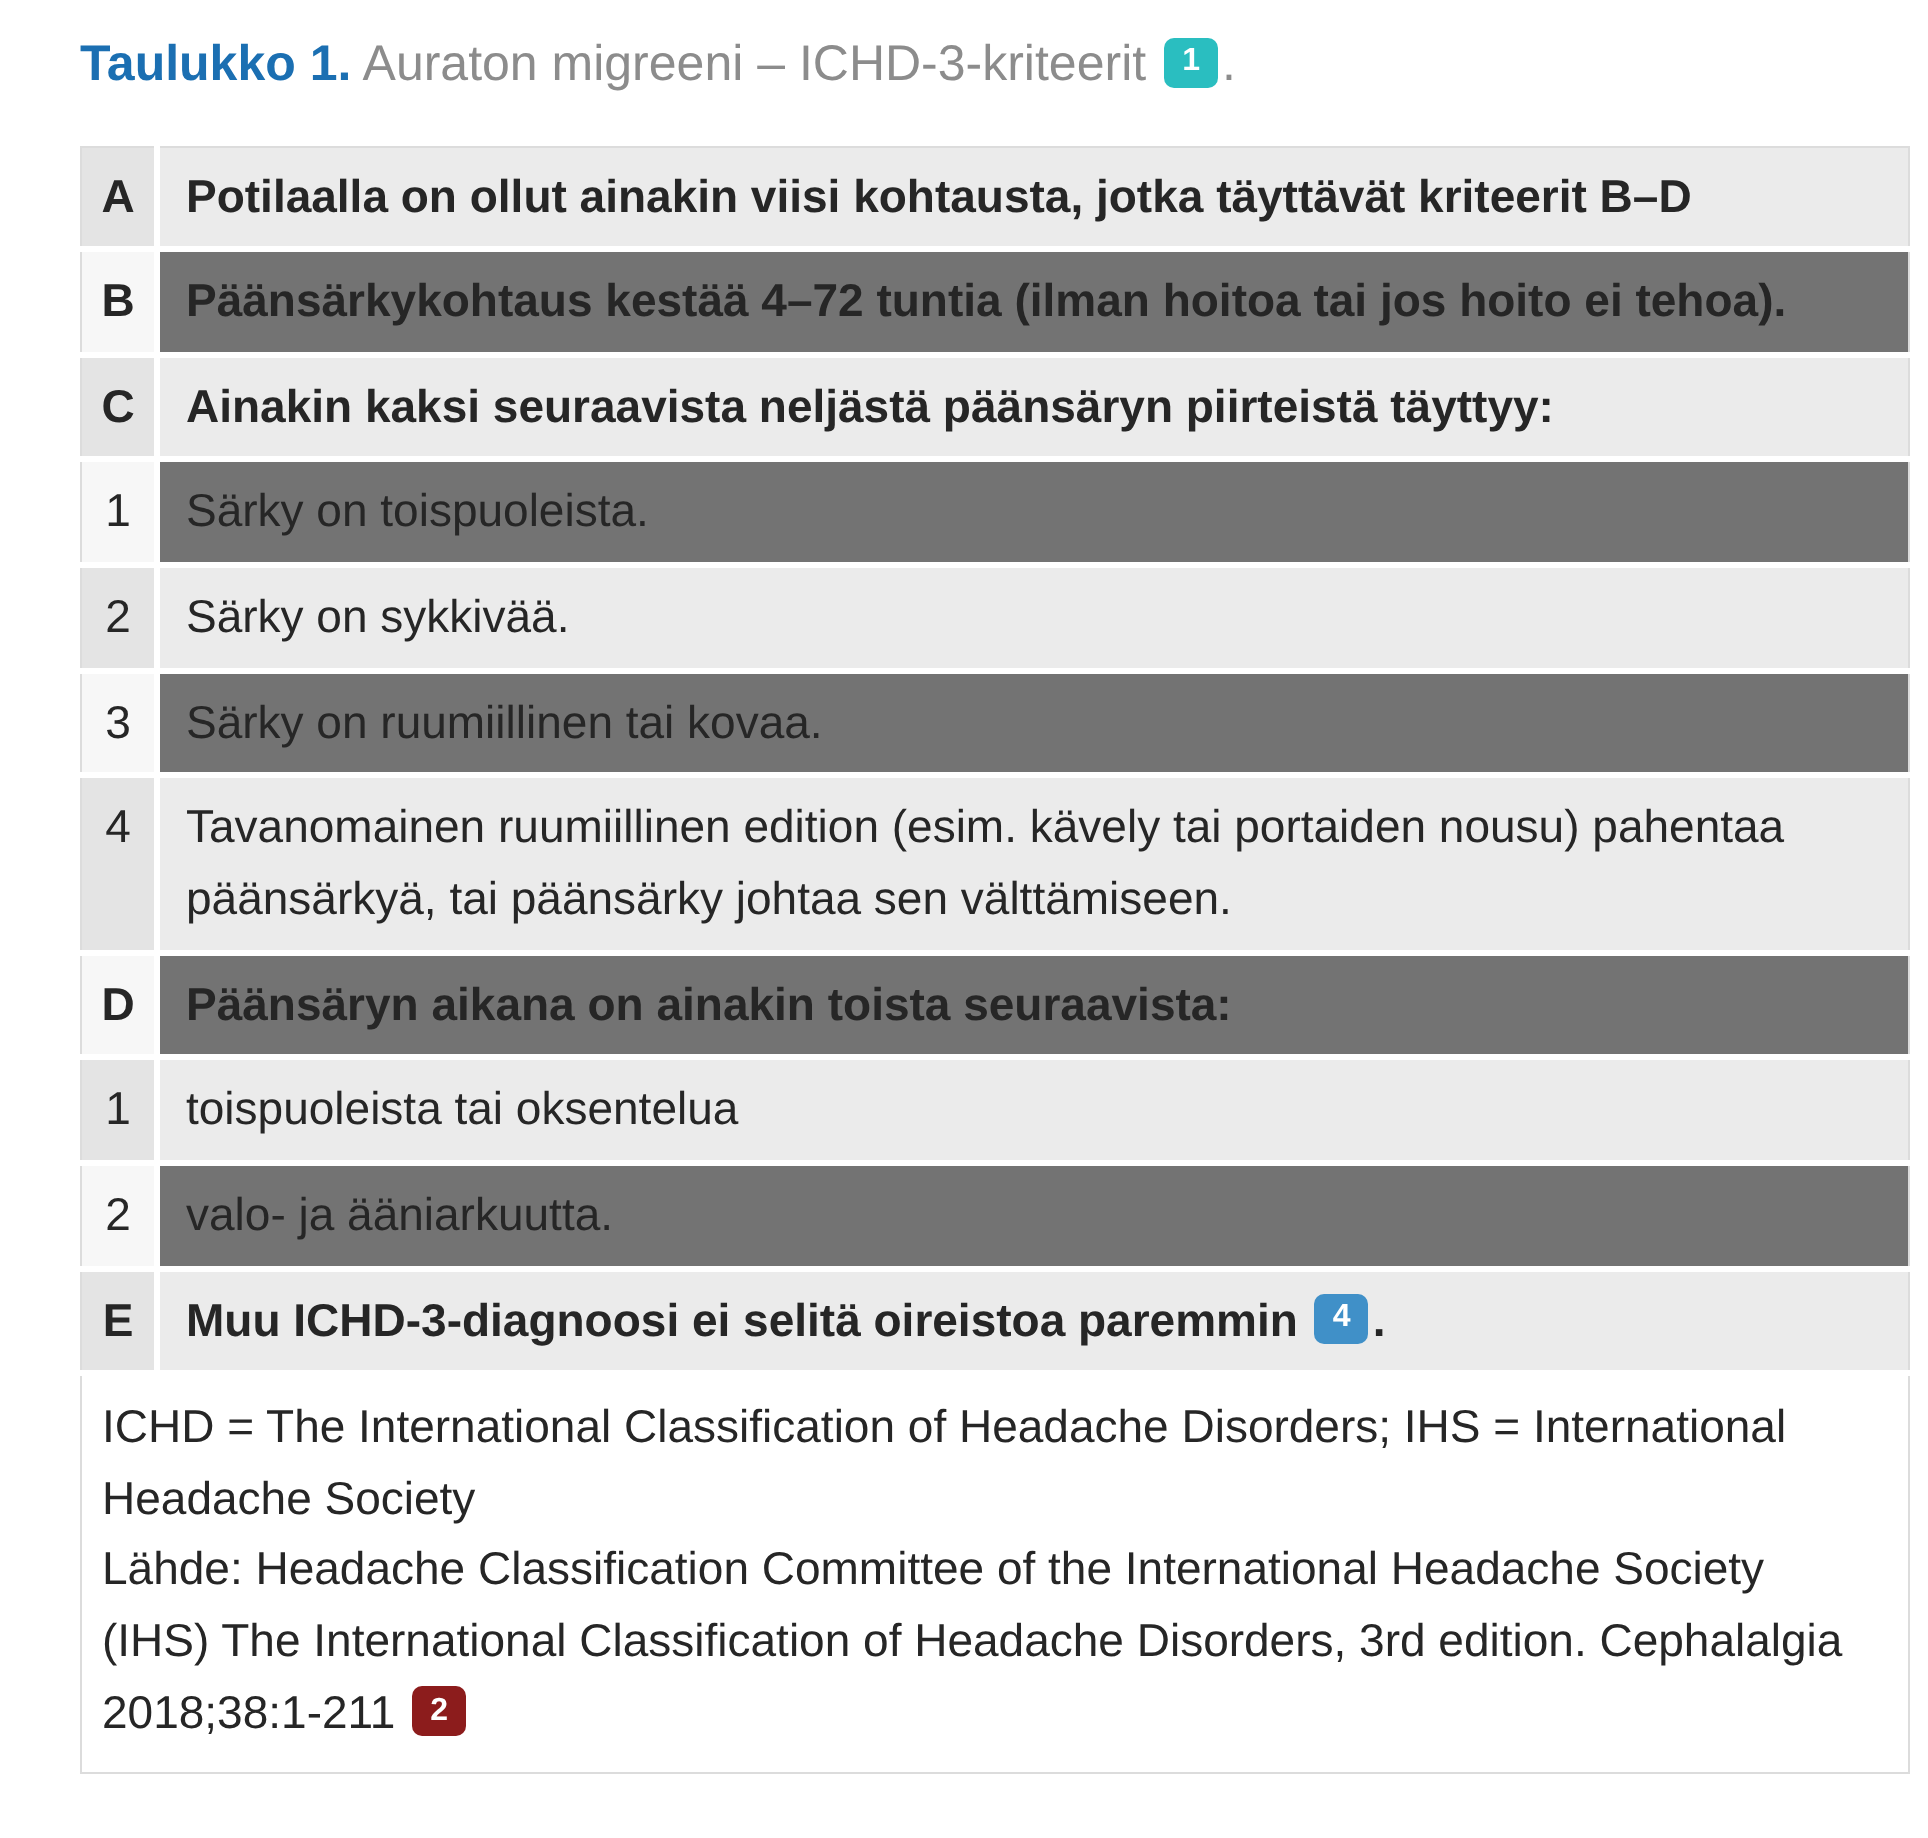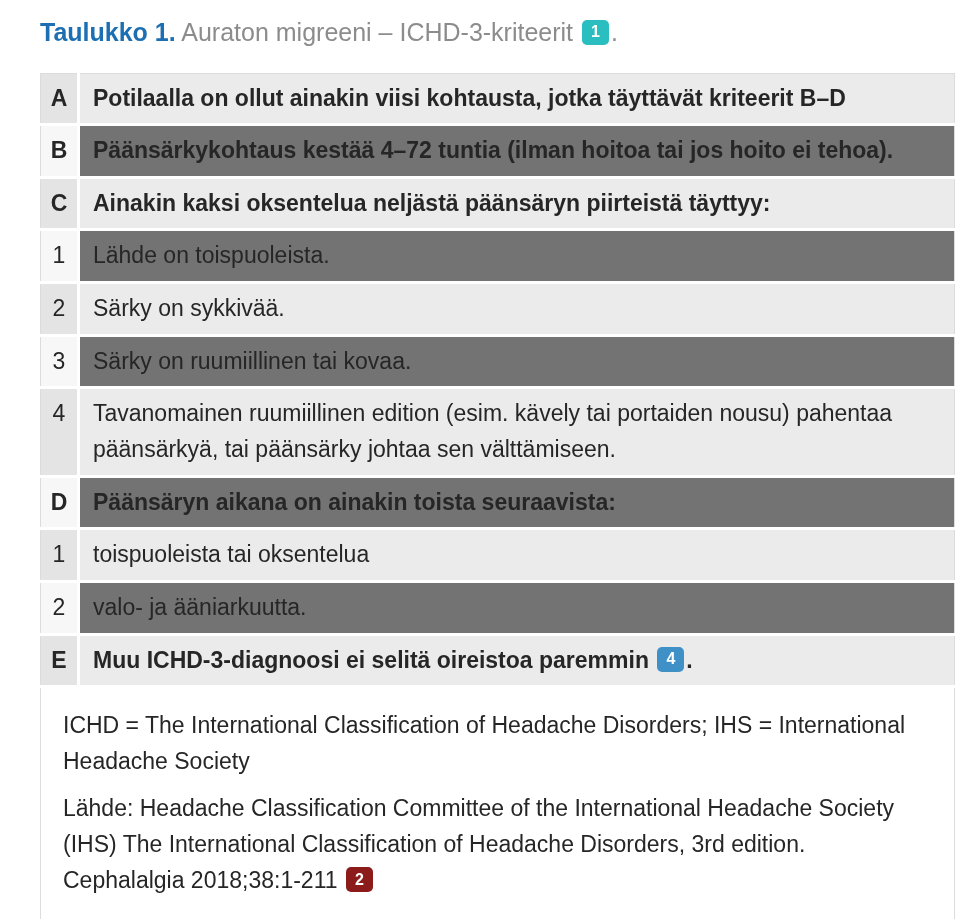--- a/index.html
+++ b/index.html
@@ -62,21 +62,21 @@
   tr.plain  td.key { background: var(--key-plain); }
   tr.plain  td.txt { background: #737373; }
   tr.bold td { font-weight: bold; }
 
   tr.footer-row td {
     background: #fff;
     padding: 8px 12px 12px 10px;
     border-bottom: none;
     font-weight: normal;
   }
-  tr.footer-row p { margin: 12px; }
+  tr.footer-row p { margin: 0; }
 </style>
 </head>
 <body>
 
 <div class="page">
 
   <div class="caption">
     <span class="caption-label">Taulukko 1.</span>
     <span class="caption-text">Auraton migreeni – ICHD-3-kriteerit</span>
     <span class="badge badge-teal">1</span><span class="caption-suffix">.</span>
@@ -87,25 +87,25 @@
       <tr class="shaded bold">
         <td class="key">A</td>
         <td class="txt">Potilaalla on ollut ainakin viisi kohtausta, jotka täyttävät kriteerit B–D</td>
       </tr>
       <tr class="plain bold">
         <td class="key">B</td>
         <td class="txt">Päänsärkykohtaus kestää 4–72 tuntia (ilman hoitoa tai jos hoito ei tehoa).</td>
       </tr>
       <tr class="shaded bold">
         <td class="key">C</td>
-        <td class="txt">Ainakin kaksi oksentelua neljästä päänsäryn piirteistä täyttyy:</td>
+        <td class="txt">Ainakin kaksi seuraavista neljästä päänsäryn piirteistä täyttyy:</td>
       </tr>
       <tr class="plain">
         <td class="key">1</td>
-        <td class="txt">Lähde on toispuoleista.</td>
+        <td class="txt">Särky on toispuoleista.</td>
       </tr>
       <tr class="shaded">
         <td class="key">2</td>
         <td class="txt">Särky on sykkivää.</td>
       </tr>
       <tr class="plain">
         <td class="key">3</td>
         <td class="txt">Särky on ruumiillinen tai kovaa.</td>
       </tr>
       <tr class="shaded">

